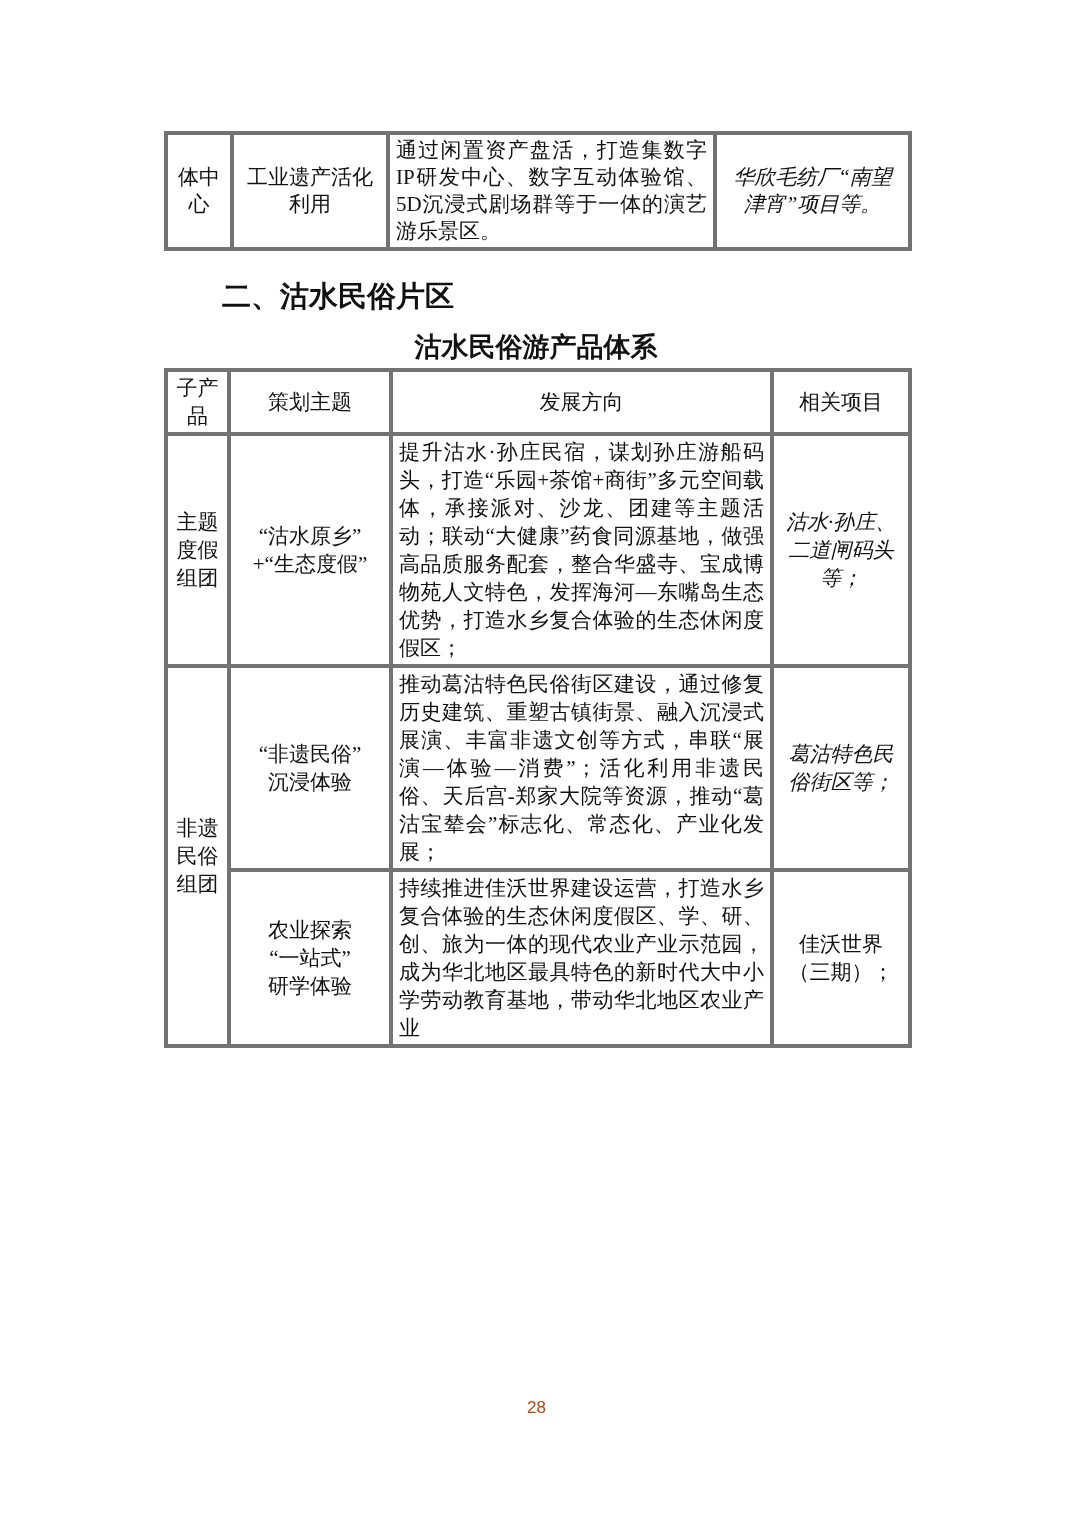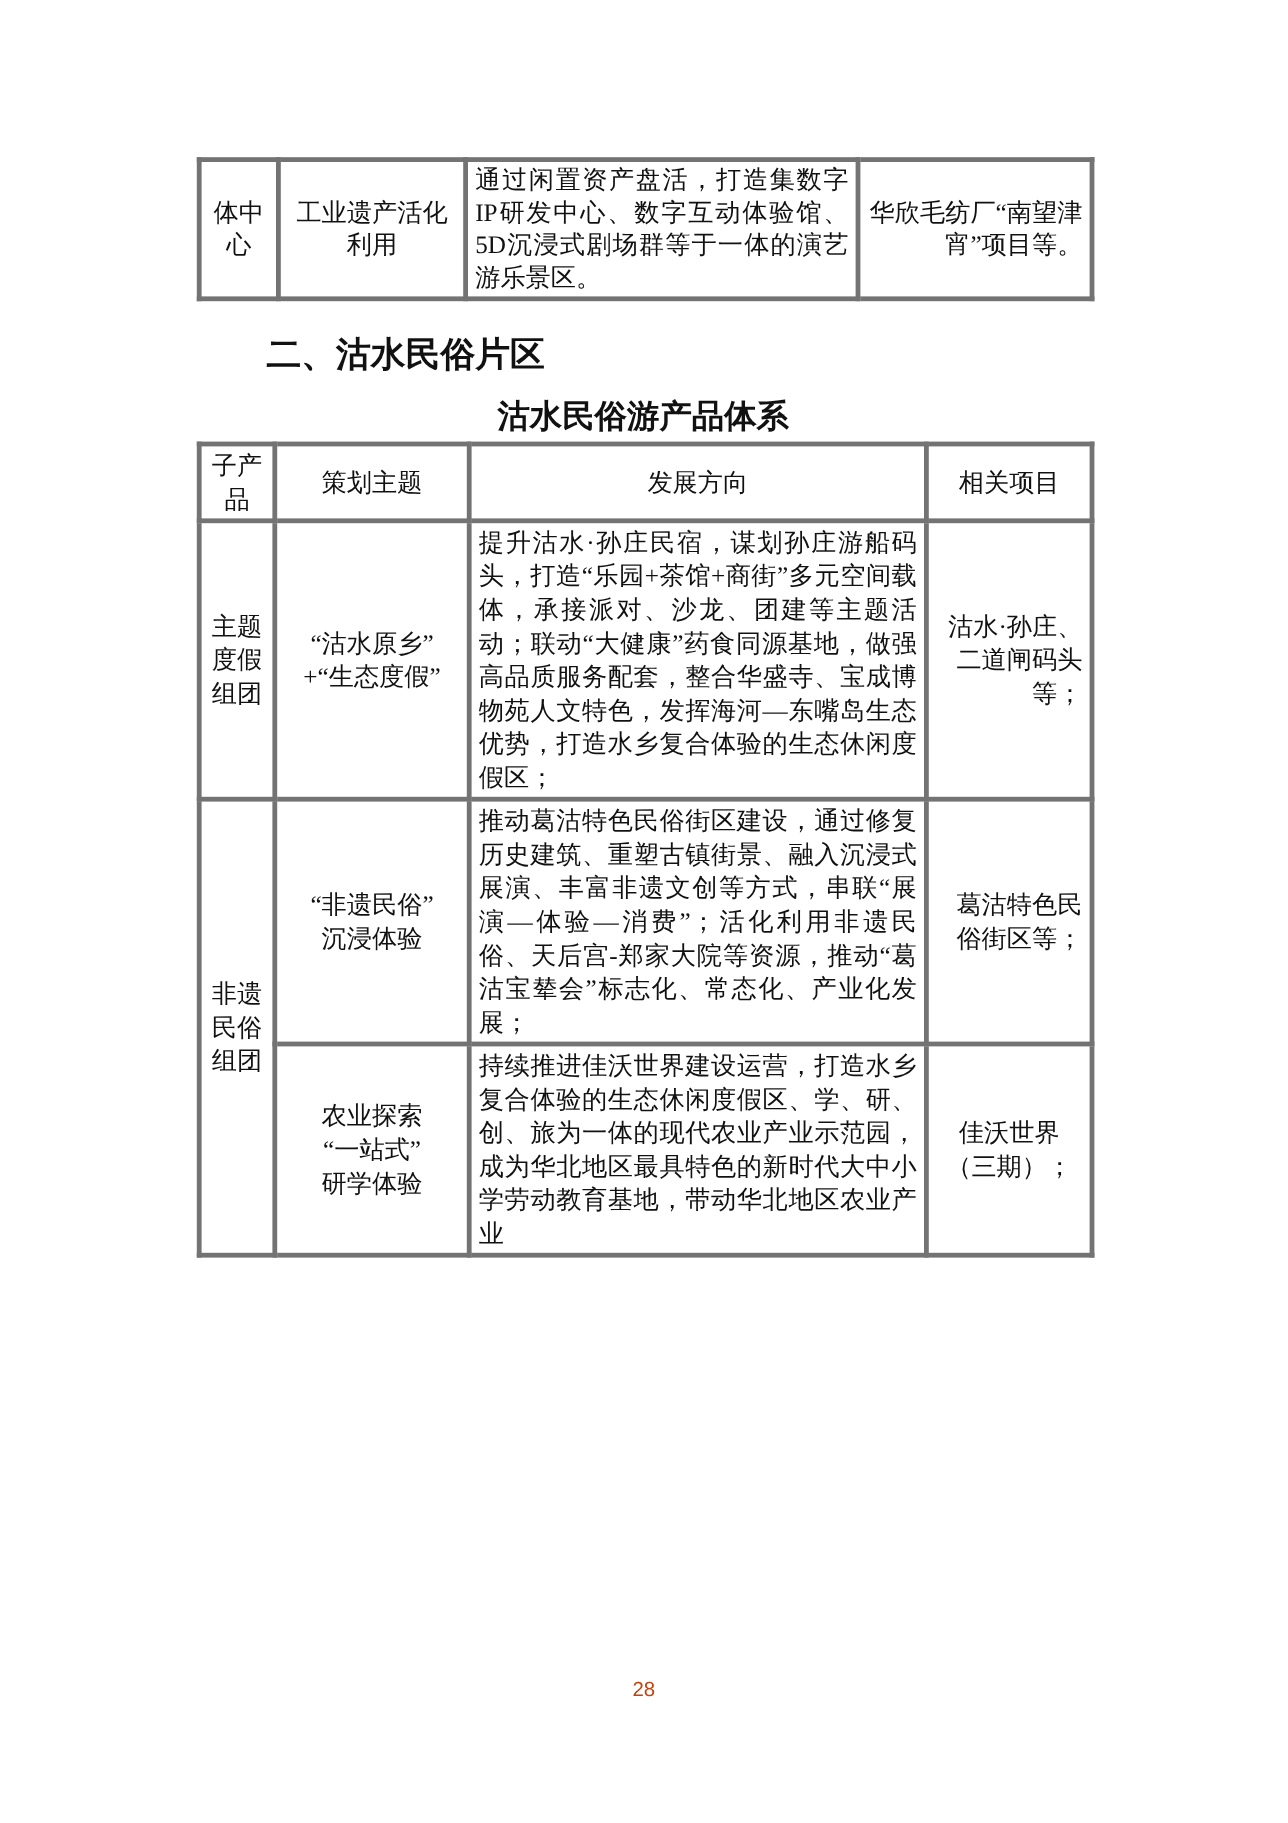--- a/index.html
+++ b/index.html
@@ -32,21 +32,21 @@
   }
   .tbl-top{margin-top:131px;font-size:21px;line-height:27px;}
   .tbl-top tr{height:110px;}
   .tbl-product{font-size:21px;line-height:28px;}
   .tbl-product tr.hdr{height:55px;}
   .tbl-product tr.r1{height:225px;}
   .tbl-product tr.r2{height:175px;}
   .tbl-product tr.r3{height:140px;}
   td.ctr{text-align:center;}
   td.jst{text-align:justify;text-justify:inter-ideograph;}
-  td.lft{text-align:right;}
+  td.lft{text-align:center;font-style:italic;}
   
   .heading{
     margin:29px 0 0 0;
     padding-left:58px;
     font-size:29px;
     line-height:32px;
     font-weight:bold;
   }
   .body-para{
     margin:20px 0 0 0;

